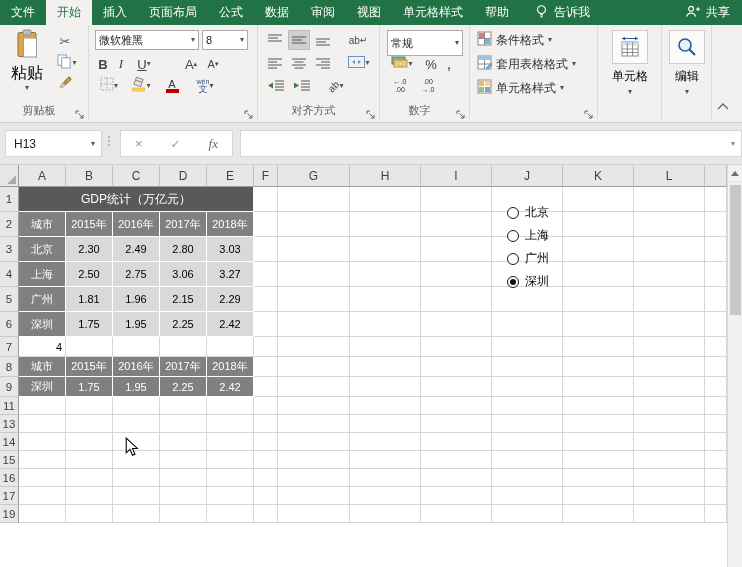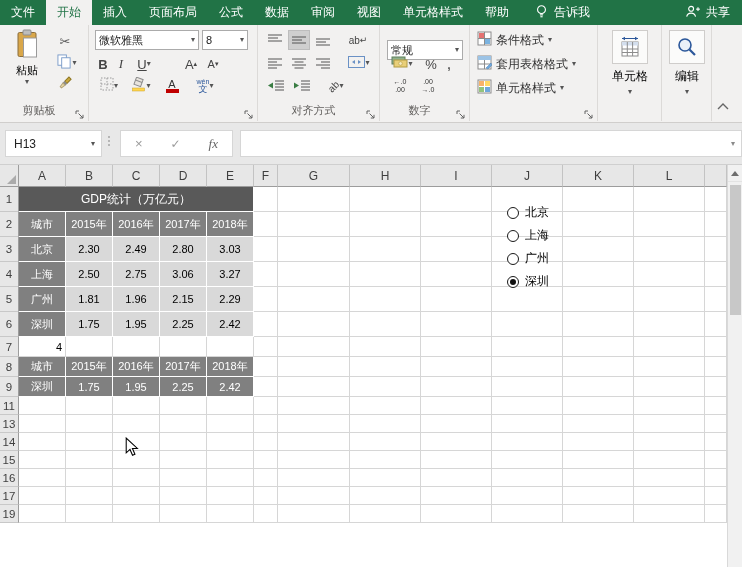--- a/index.html
+++ b/index.html
@@ -120,21 +120,21 @@
 
     <div class="rgroup" style="left:0;width:89px">
       <div class="bigbtn" style="left:7px;top:4px;width:40px">
         <span>
           <svg width="24" height="30" viewBox="0 0 24 30">
             <rect x="3" y="3.5" width="18" height="24" rx="1.5" fill="#d9a74a" stroke="#8a6d3b"></rect>
             <rect x="8" y="1" width="8" height="5" rx="1" fill="#bdbdbd" stroke="#8d8d8d"></rect>
             <rect x="8.5" y="9" width="13" height="19" fill="#fff" stroke="#9a9a9a"></rect>
           </svg>
         </span>
-        <span style="font-size:11px">粘贴</span>
+        <span style="font-size:16px">粘贴</span>
         <span class="da">▾</span>
       </div>
       <div class="rbtn" style="left:50px;top:6px;width:30px;height:20px">
         <span style="font-size:13px;color:#5a5a5a">✂</span>
       </div>
       <div class="rbtn" style="left:50px;top:28px;width:34px;height:20px">
         <span>
           <svg width="15" height="15" viewBox="0 0 16 16">
             <rect x="1" y="1" width="9" height="11" fill="#fff" stroke="#7b9cc9"></rect>
             <rect x="5" y="4" width="9" height="11" fill="#fff" stroke="#7b9cc9"></rect>
@@ -308,21 +308,21 @@
       <span class="launcher">
         <svg width="10" height="10" viewBox="0 0 10 10" stroke="#636363" fill="none">
             <path d="M1 4 V1 H4"></path>
             <path d="M3.5 3.5 L8 8"></path>
             <path d="M8 4.8 V8 H4.8"></path>
           </svg>
       </span>
     </div>
 
     <div class="rgroup" style="left:380px;width:90px">
-      <div class="combo" style="left:7px;top:15px;width:76px;height:20px">
+      <div class="combo" style="left:7px;top:5px;width:76px;height:26px">
         <span class="cv">常规</span>
         <span class="da">▾</span>
       </div>
       <div class="rbtn" style="left:7px;top:29px;width:30px;height:20px">
         <span>
           <svg width="17" height="13" viewBox="0 0 17 13">
             <rect x="1" y="1" width="13" height="7" fill="#8fb08c" stroke="#5f7f5c"></rect>
             <rect x="3" y="4" width="13" height="7" fill="#e9cf79" stroke="#b09a43"></rect>
             <circle cx="9.5" cy="7.5" r="1.8" fill="#f7ecc2" stroke="#b09a43" stroke-width="0.6"></circle>
           </svg>

